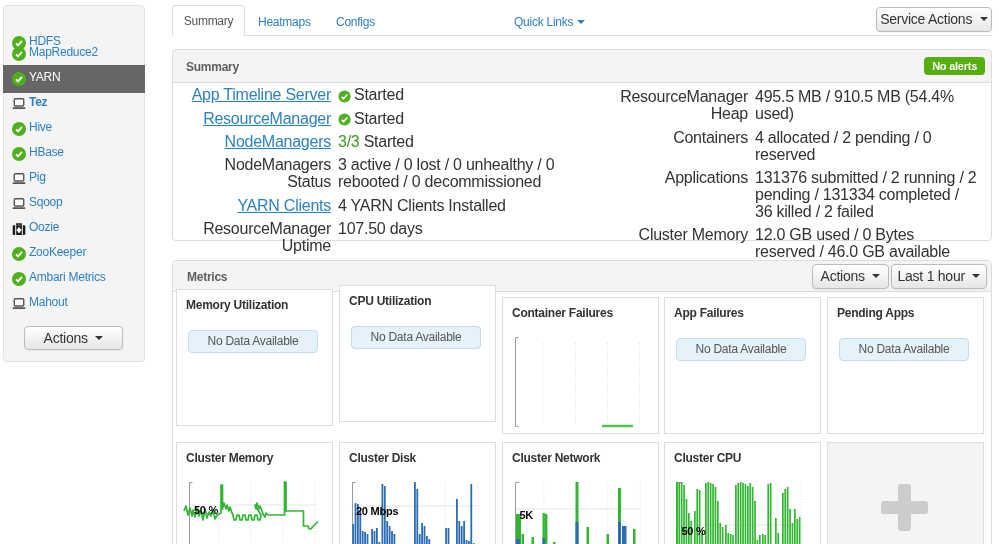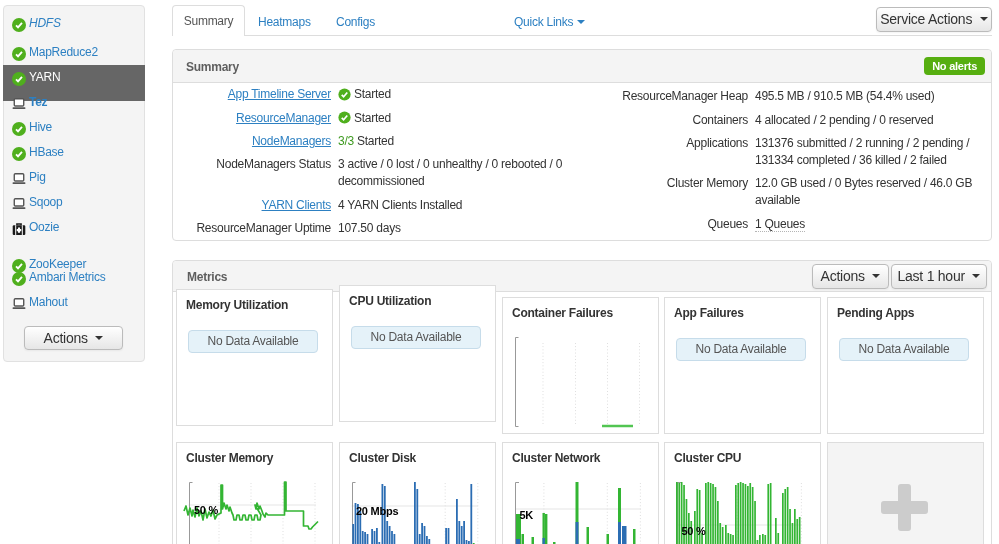--- a/index.html
+++ b/index.html
@@ -6,21 +6,21 @@
 html,body { width:999px; height:544px; overflow:hidden; background:#fff;
   font-family:"Liberation Sans", sans-serif; font-size:12px; color:#333; letter-spacing:-0.25px; }
 a { text-decoration:none; color:#2d80c2; }
 
 
 #sidebar { position:absolute; left:3px; top:5px; width:142px; height:357px;
   background:#f4f4f4; border:1px solid #e1e1e1; border-radius:4px; }
 .sitem { position:absolute; left:0; width:100%; height:25px; }
 .sitem .ic { position:absolute; left:9px; top:7px; width:14px; height:14px; }
 .sitem a { position:absolute; left:26px; top:5px; font-size:12px; }
-.sitem.active { background:#666; height:36px; }
+.sitem.active { background:#666; height:28px; }
 .sitem.active a { color:#fff; }
 
 
 .btn { position:absolute; background:linear-gradient(#ffffff,#e6e6e6);
   border:1px solid #bbb; border-radius:4px; color:#333; font-size:14px;
   text-align:center; box-shadow:inset 0 1px 0 rgba(255,255,255,.2), 0 1px 2px rgba(0,0,0,.05); }
 .caret { display:inline-block; width:0; height:0; border-left:4px solid transparent;
   border-right:4px solid transparent; border-top:4px solid #333; vertical-align:middle;
   margin-left:4px; margin-top:-2px; }
 .caret.blue { border-top-color:#2d80c2; }
@@ -36,21 +36,21 @@
 .panel { position:absolute; left:172px; width:820px; background:#fff;
   border:1px solid #ddd; border-radius:4px; }
 .phead { position:relative; height:33px; background:#f4f4f4; border-bottom:1px solid #ddd;
   border-radius:4px 4px 0 0; }
 .phead .ptitle { position:absolute; left:13px; top:10px; font-weight:bold; font-size:12px; color:#5e5e5e; }
 #badge-noalerts { position:absolute; right:6px; top:7px; height:18px; line-height:18px;
   padding:0 8px; background:#56ae10; border-radius:4px; color:#fff; font-weight:bold; font-size:11px; }
 
 
 .sumtab { position:absolute; border-collapse:collapse; }
-.sumtab td { font-size:12px; line-height:17px; padding:3.2px 0; vertical-align:top; }
+.sumtab td { font-size:16px; line-height:17px; padding:3.2px 0; vertical-align:top; }
 .sumtab td.l { text-align:right; }
 
 .sumtab a { text-decoration:underline; }
 .sumtab td.v { padding-left:7px; }
 .green { color:#3e9a20; font-weight:normal; }
 .dotted { border-bottom:1px dotted #b5b5b5;margin-top:32px; }
 .chk { display:inline-block; width:13px; height:13px; vertical-align:-2.5px; margin-right:3px; }
 
 
 .tile { position:absolute; width:157px; background:#fff; border:1px solid #ddd; }
@@ -58,21 +58,21 @@
 .nodata { position:absolute; left:11px; width:130px; top:40px; height:23px;
   background:#e5f2f9; border:1px solid #c6dcea; border-radius:4px;
   text-align:center; line-height:21px; color:#555; font-size:12px; }
 #addtile { background:#f4f4f4; }
 </style>
 </head>
 <body>
 
 <div id="sidebar"></div>
 <div id="sidebar-items" style="position:absolute;left:3px;top:5px;width:142px;">
-  <div class="sitem" style="top:6px;font-style:italic;">
+  <div class="sitem" style="top:24px;">
       <svg class="ic" viewBox="0 0 16 16">
         <circle cx="8" cy="8" r="8" fill="#4faf1d"></circle>
         <path d="M4.6 8.4l2.3 2.4 4.5-5.2" stroke="#fff" stroke-width="2.1" fill="none"></path>
       </svg>
       <a>HDFS</a>
     </div>
   <div class="sitem" style="top:35px;">
       <svg class="ic" viewBox="0 0 16 16">
         <circle cx="8" cy="8" r="8" fill="#4faf1d"></circle>
         <path d="M4.6 8.4l2.3 2.4 4.5-5.2" stroke="#fff" stroke-width="2.1" fill="none"></path>
@@ -124,21 +124,21 @@
   <div class="sitem" style="top:210px;">
       <svg class="ic" viewBox="0 0 16 16">
         <path d="M5.6 3.6 V2.2 h4.8 v1.4" fill="none" stroke="#1a1a1a" stroke-width="1.7"></path>
         <rect x="0.8" y="3.7" width="14.4" height="11.2" rx="1.3" fill="#1a1a1a"></rect>
         <rect x="3.6" y="3.7" width="1.2" height="11.2" fill="#f4f4f4"></rect>
         <rect x="11.2" y="3.7" width="1.2" height="11.2" fill="#f4f4f4"></rect>
         <path d="M8 6.4v5.8M5.4 9.3h5.2" stroke="#fff" stroke-width="2.4"></path>
       </svg>
       <a>Oozie</a>
     </div>
-  <div class="sitem" style="top:247px;">
+  <div class="sitem" style="top:235px;">
       <svg class="ic" viewBox="0 0 16 16">
         <circle cx="8" cy="8" r="8" fill="#4faf1d"></circle>
         <path d="M4.6 8.4l2.3 2.4 4.5-5.2" stroke="#fff" stroke-width="2.1" fill="none"></path>
       </svg>
       <a>ZooKeeper</a>
     </div>
   <div class="sitem" style="top:260px;">
       <svg class="ic" viewBox="0 0 16 16">
         <circle cx="8" cy="8" r="8" fill="#4faf1d"></circle>
         <path d="M4.6 8.4l2.3 2.4 4.5-5.2" stroke="#fff" stroke-width="2.1" fill="none"></path>

